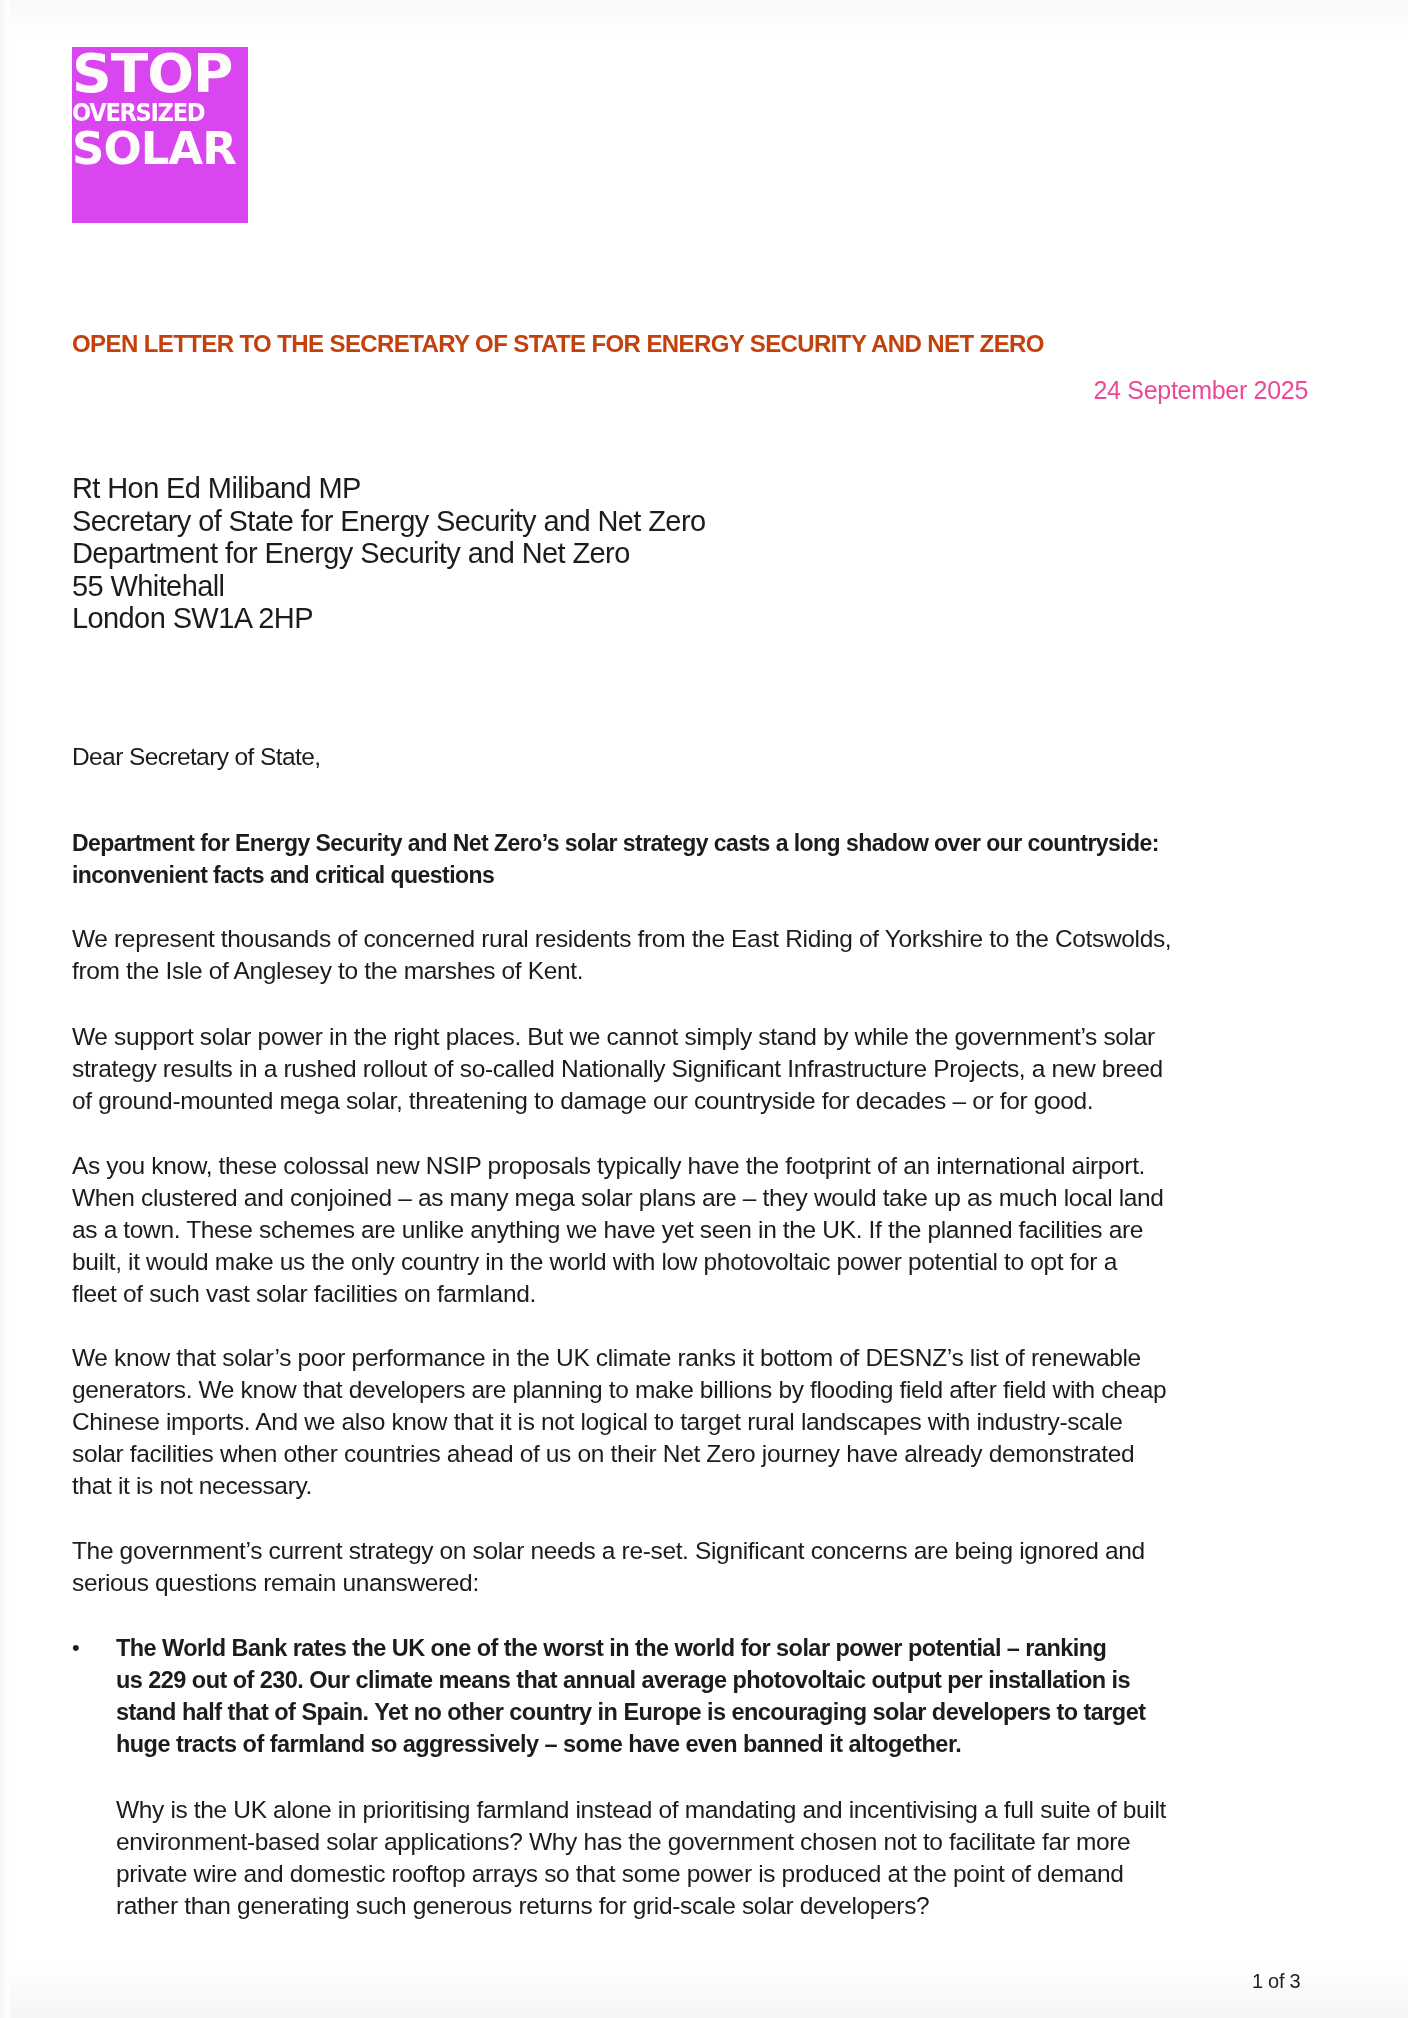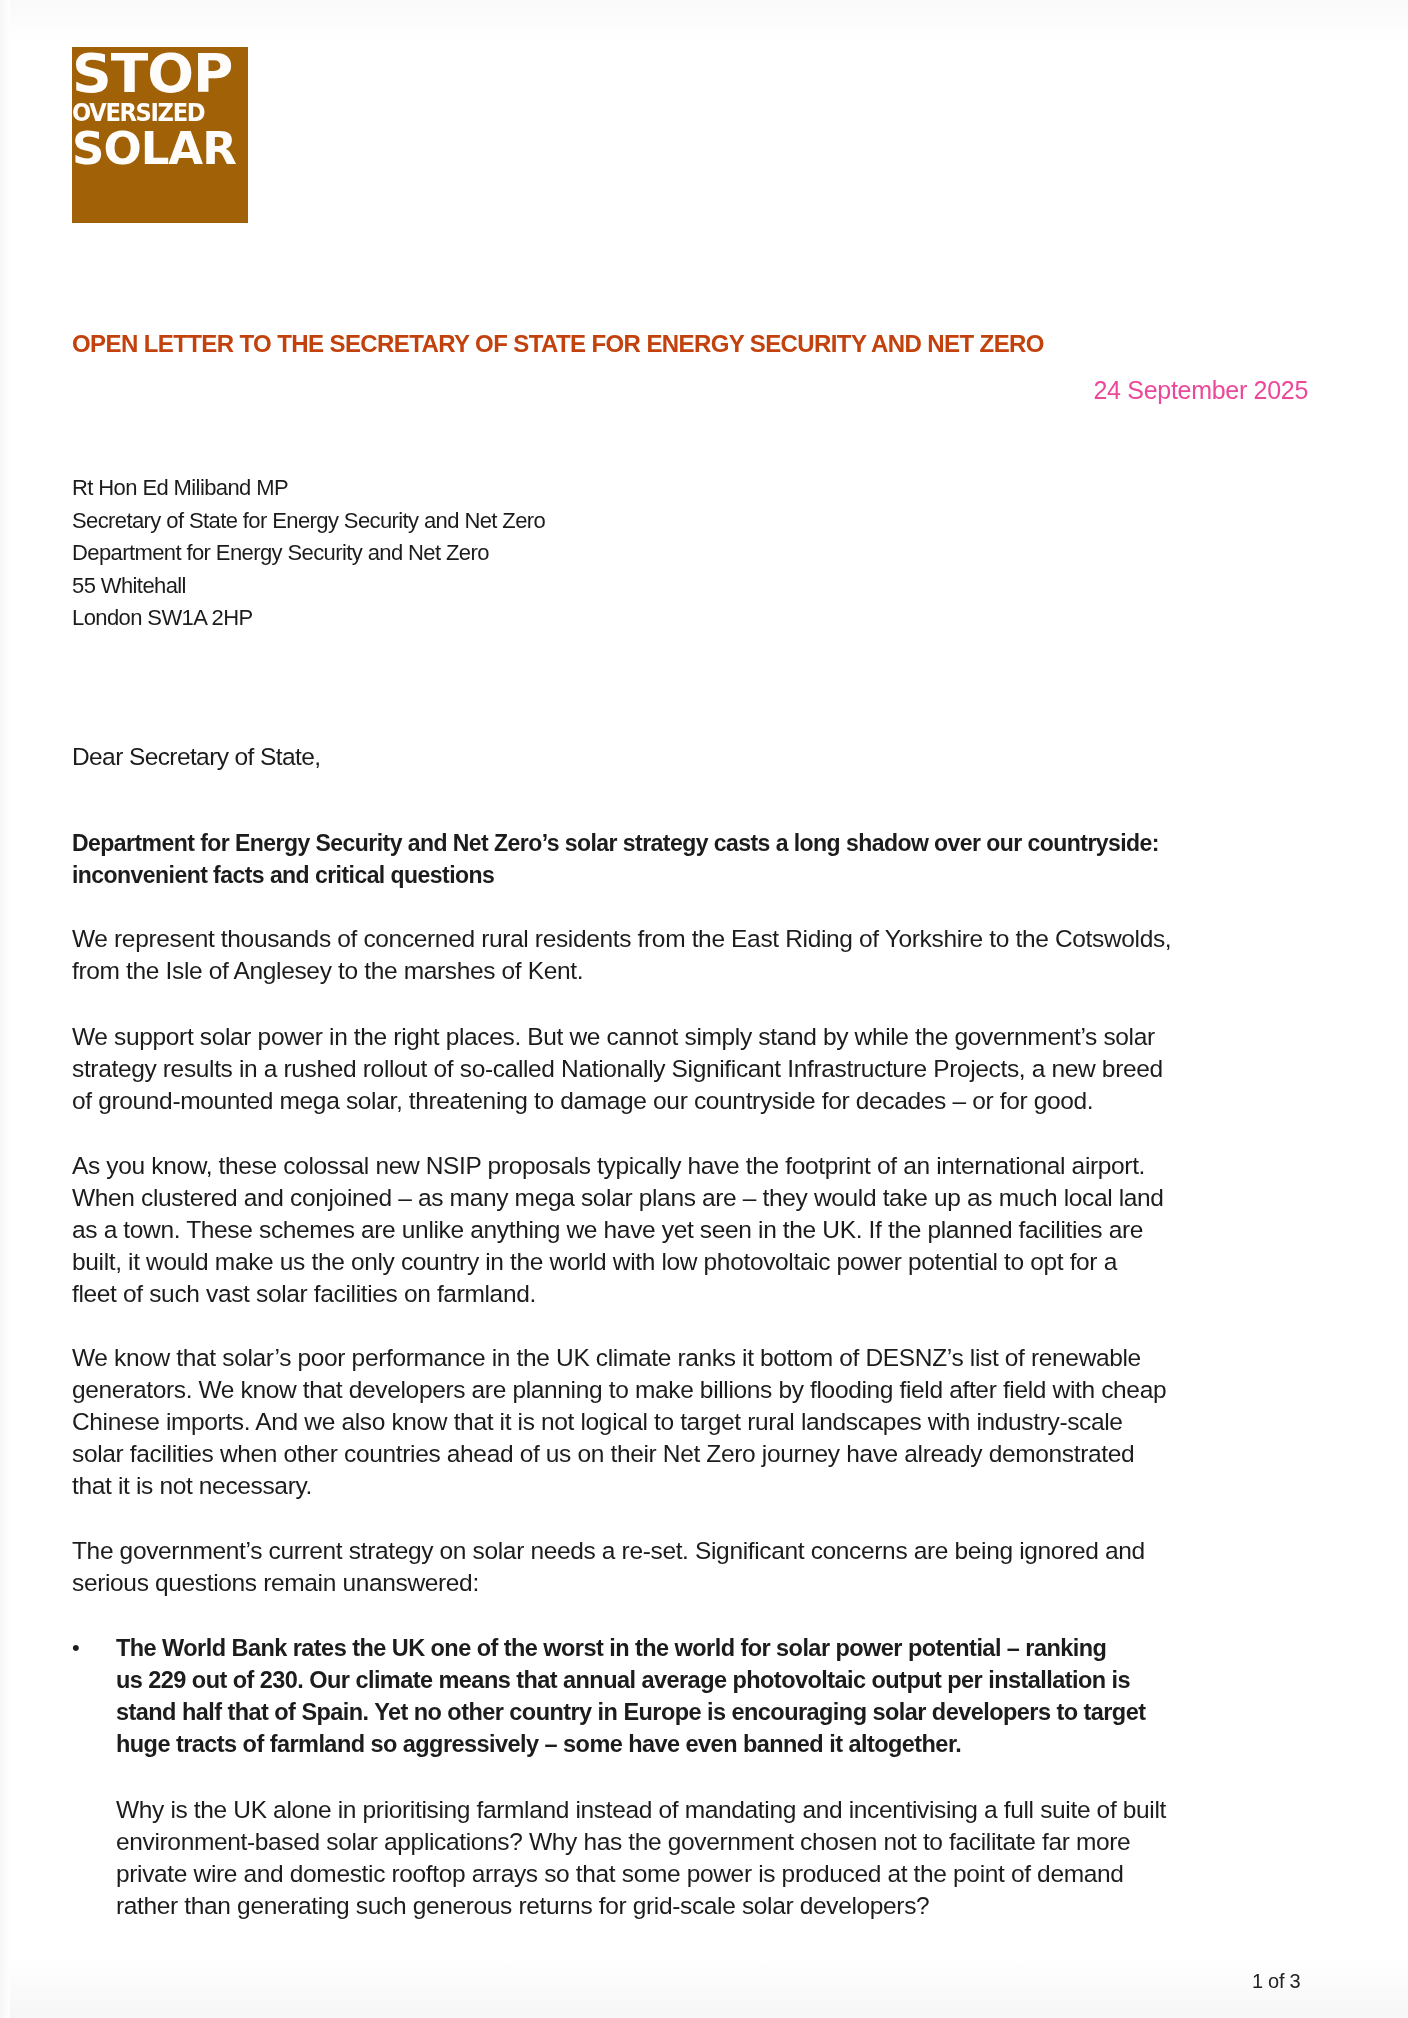--- a/index.html
+++ b/index.html
@@ -69,21 +69,21 @@
     .date {
       position: absolute;
       top: 376px;
       right: 100px;
       font-size: 25px;
       letter-spacing: -0.3px;
       white-space: nowrap;
       color: #ec4899;
     }
     .address { top: 472px; }
-    .address .line { height: 32.5px; line-height: 32.5px; font-size: 22px; letter-spacing: -0.6px; }
+    .address .line { height: 32.5px; line-height: 32.5px; font-size: 29px; letter-spacing: -0.6px; }
 
     .salutation { top: 741px; text-align: center; }
     .salutation .line { letter-spacing: -0.6px; }
 
     .subject { top: 827px; }
     .subject .line { font-weight: bold; font-size: 23px; letter-spacing: -0.55px; }
 
     .para1 { top: 923px; }
     .para2 { top: 1021px; }
     .para3 { top: 1150px; }
@@ -123,21 +123,21 @@
       letter-spacing: -0.3px;
       white-space: nowrap;
       color: #222;
     }
   </style>
 </head>
 <body>
 
 <div class="page-edge-left"></div>
 
-<div class="logo" style="background: #a16207;">
+<div class="logo" style="background: #d946ef;">
   <span class="logo-line logo-stop" style="color: rgb(255, 253, 251);">STOP</span>
   <span class="logo-line logo-oversized" style="color: rgb(255, 253, 251);">OVERSIZED</span>
   <span class="logo-line logo-solar" style="color: rgb(255, 253, 251);">SOLAR</span>
 </div>
 
 <div class="block heading">
   <span class="line" style="font-size:24px;font-weight:bold;letter-spacing:-0.6px;">OPEN LETTER TO THE SECRETARY OF STATE FOR ENERGY SECURITY AND NET ZERO</span>
 </div>
 
 <div class="date">24 September 2025</div>

